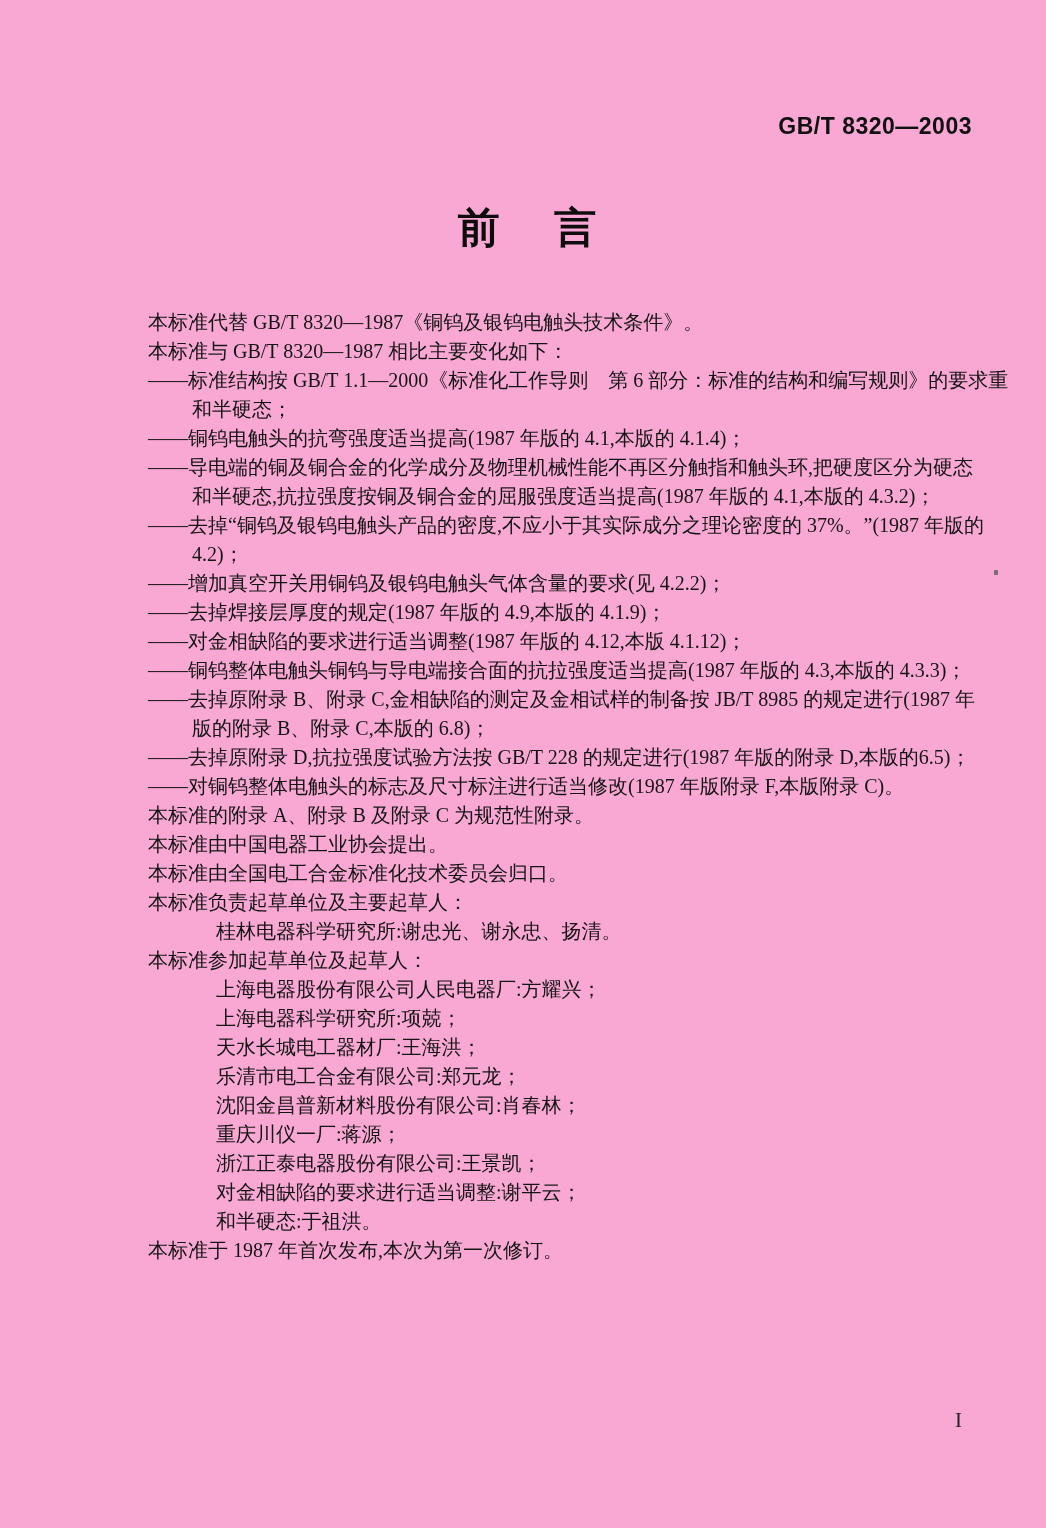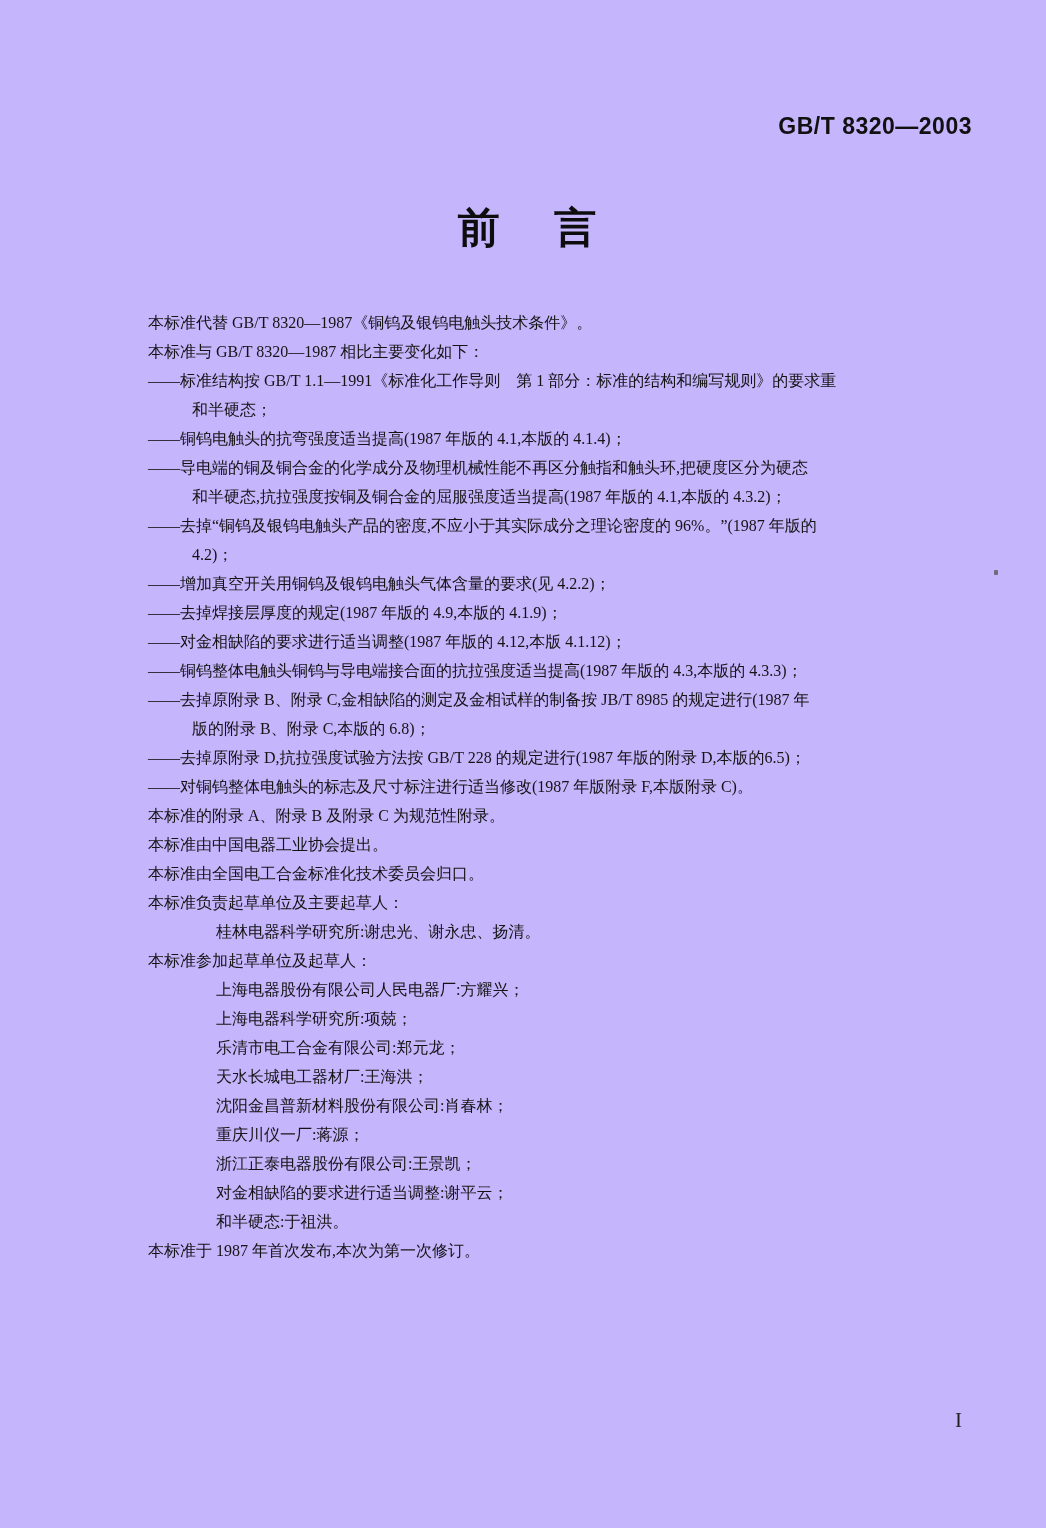--- a/index.html
+++ b/index.html
@@ -1,20 +1,20 @@
 <!DOCTYPE html>
 <html><head>
 <meta charset="utf-8">
 <style>
   html,body{margin:0;padding:0;background:#e8e8e8;}
   .page{
     position:relative;
     width:1046px;height:1528px;
     margin:0 auto;
-    background:#c4b5fd;
+    background:#f9a8d4;
     color:#161616;
     font-family:"Liberation Serif","DejaVu Serif",serif;
     overflow:hidden;
   }
   .header-code{
     position:absolute;
     top:113px;right:74px;
     font-family:"Liberation Sans","DejaVu Sans",sans-serif;
     font-weight:700;
     font-size:23px;
@@ -33,21 +33,21 @@
     color:#0d0d0d;
   }
   .doc-title .title-inner{
     letter-spacing:1.3em;
     margin-right:-1.3em;
   }
   .body-text{
     position:absolute;
     top:308px;left:148px;
     width:860px;
-    font-size:16px;
+    font-size:20px;
     line-height:29px;
     white-space:nowrap;
     color:#141414;
   }
   .line{height:29px;}
   .line.flush{padding-left:0;}
   .line.dash{padding-left:0;}
   .line.cont{padding-left:44px;}
   .line.unit{padding-left:68px;}
   .page-number{
@@ -72,45 +72,45 @@
 
 <div class="page">
 
   <div class="header-code">GB/T 8320—2003</div>
 
   <h1 class="doc-title"><span class="title-inner">前言</span></h1>
 
   <div class="body-text" id="body-lines">
       <div class="line flush">本标准代替 GB/T 8320—1987《铜钨及银钨电触头技术条件》。</div>
       <div class="line flush">本标准与 GB/T 8320—1987 相比主要变化如下：</div>
-      <div class="line dash">——标准结构按 GB/T 1.1—1991《标准化工作导则　第 1 部分：标准的结构和编写规则》的要求重</div>
+      <div class="line dash">——标准结构按 GB/T 1.1—2000《标准化工作导则　第 6 部分：标准的结构和编写规则》的要求重</div>
       <div class="line cont">和半硬态；</div>
       <div class="line dash">——铜钨电触头的抗弯强度适当提高(1987 年版的 4.1,本版的 4.1.4)；</div>
       <div class="line dash">——导电端的铜及铜合金的化学成分及物理机械性能不再区分触指和触头环,把硬度区分为硬态</div>
       <div class="line cont">和半硬态,抗拉强度按铜及铜合金的屈服强度适当提高(1987 年版的 4.1,本版的 4.3.2)；</div>
-      <div class="line dash">——去掉“铜钨及银钨电触头产品的密度,不应小于其实际成分之理论密度的 96%。”(1987 年版的</div>
+      <div class="line dash">——去掉“铜钨及银钨电触头产品的密度,不应小于其实际成分之理论密度的 37%。”(1987 年版的</div>
       <div class="line cont">4.2)；</div>
       <div class="line dash">——增加真空开关用铜钨及银钨电触头气体含量的要求(见 4.2.2)；</div>
       <div class="line dash">——去掉焊接层厚度的规定(1987 年版的 4.9,本版的 4.1.9)；</div>
       <div class="line dash">——对金相缺陷的要求进行适当调整(1987 年版的 4.12,本版 4.1.12)；</div>
       <div class="line dash">——铜钨整体电触头铜钨与导电端接合面的抗拉强度适当提高(1987 年版的 4.3,本版的 4.3.3)；</div>
       <div class="line dash">——去掉原附录 B、附录 C,金相缺陷的测定及金相试样的制备按 JB/T 8985 的规定进行(1987 年</div>
       <div class="line cont">版的附录 B、附录 C,本版的 6.8)；</div>
       <div class="line dash">——去掉原附录 D,抗拉强度试验方法按 GB/T 228 的规定进行(1987 年版的附录 D,本版的6.5)；</div>
       <div class="line dash">——对铜钨整体电触头的标志及尺寸标注进行适当修改(1987 年版附录 F,本版附录 C)。</div>
       <div class="line flush">本标准的附录 A、附录 B 及附录 C 为规范性附录。</div>
       <div class="line flush">本标准由中国电器工业协会提出。</div>
       <div class="line flush">本标准由全国电工合金标准化技术委员会归口。</div>
       <div class="line flush">本标准负责起草单位及主要起草人：</div>
       <div class="line unit">桂林电器科学研究所:谢忠光、谢永忠、扬清。</div>
       <div class="line flush">本标准参加起草单位及起草人：</div>
       <div class="line unit">上海电器股份有限公司人民电器厂:方耀兴；</div>
       <div class="line unit">上海电器科学研究所:项兢；</div>
+      <div class="line unit">天水长城电工器材厂:王海洪；</div>
       <div class="line unit">乐清市电工合金有限公司:郑元龙；</div>
-      <div class="line unit">天水长城电工器材厂:王海洪；</div>
       <div class="line unit">沈阳金昌普新材料股份有限公司:肖春林；</div>
       <div class="line unit">重庆川仪一厂:蒋源；</div>
       <div class="line unit">浙江正泰电器股份有限公司:王景凯；</div>
       <div class="line unit">对金相缺陷的要求进行适当调整:谢平云；</div>
       <div class="line unit">和半硬态:于祖洪。</div>
       <div class="line flush">本标准于 1987 年首次发布,本次为第一次修订。</div>
     </div>
 
   <div class="scan-speck"></div>
 

